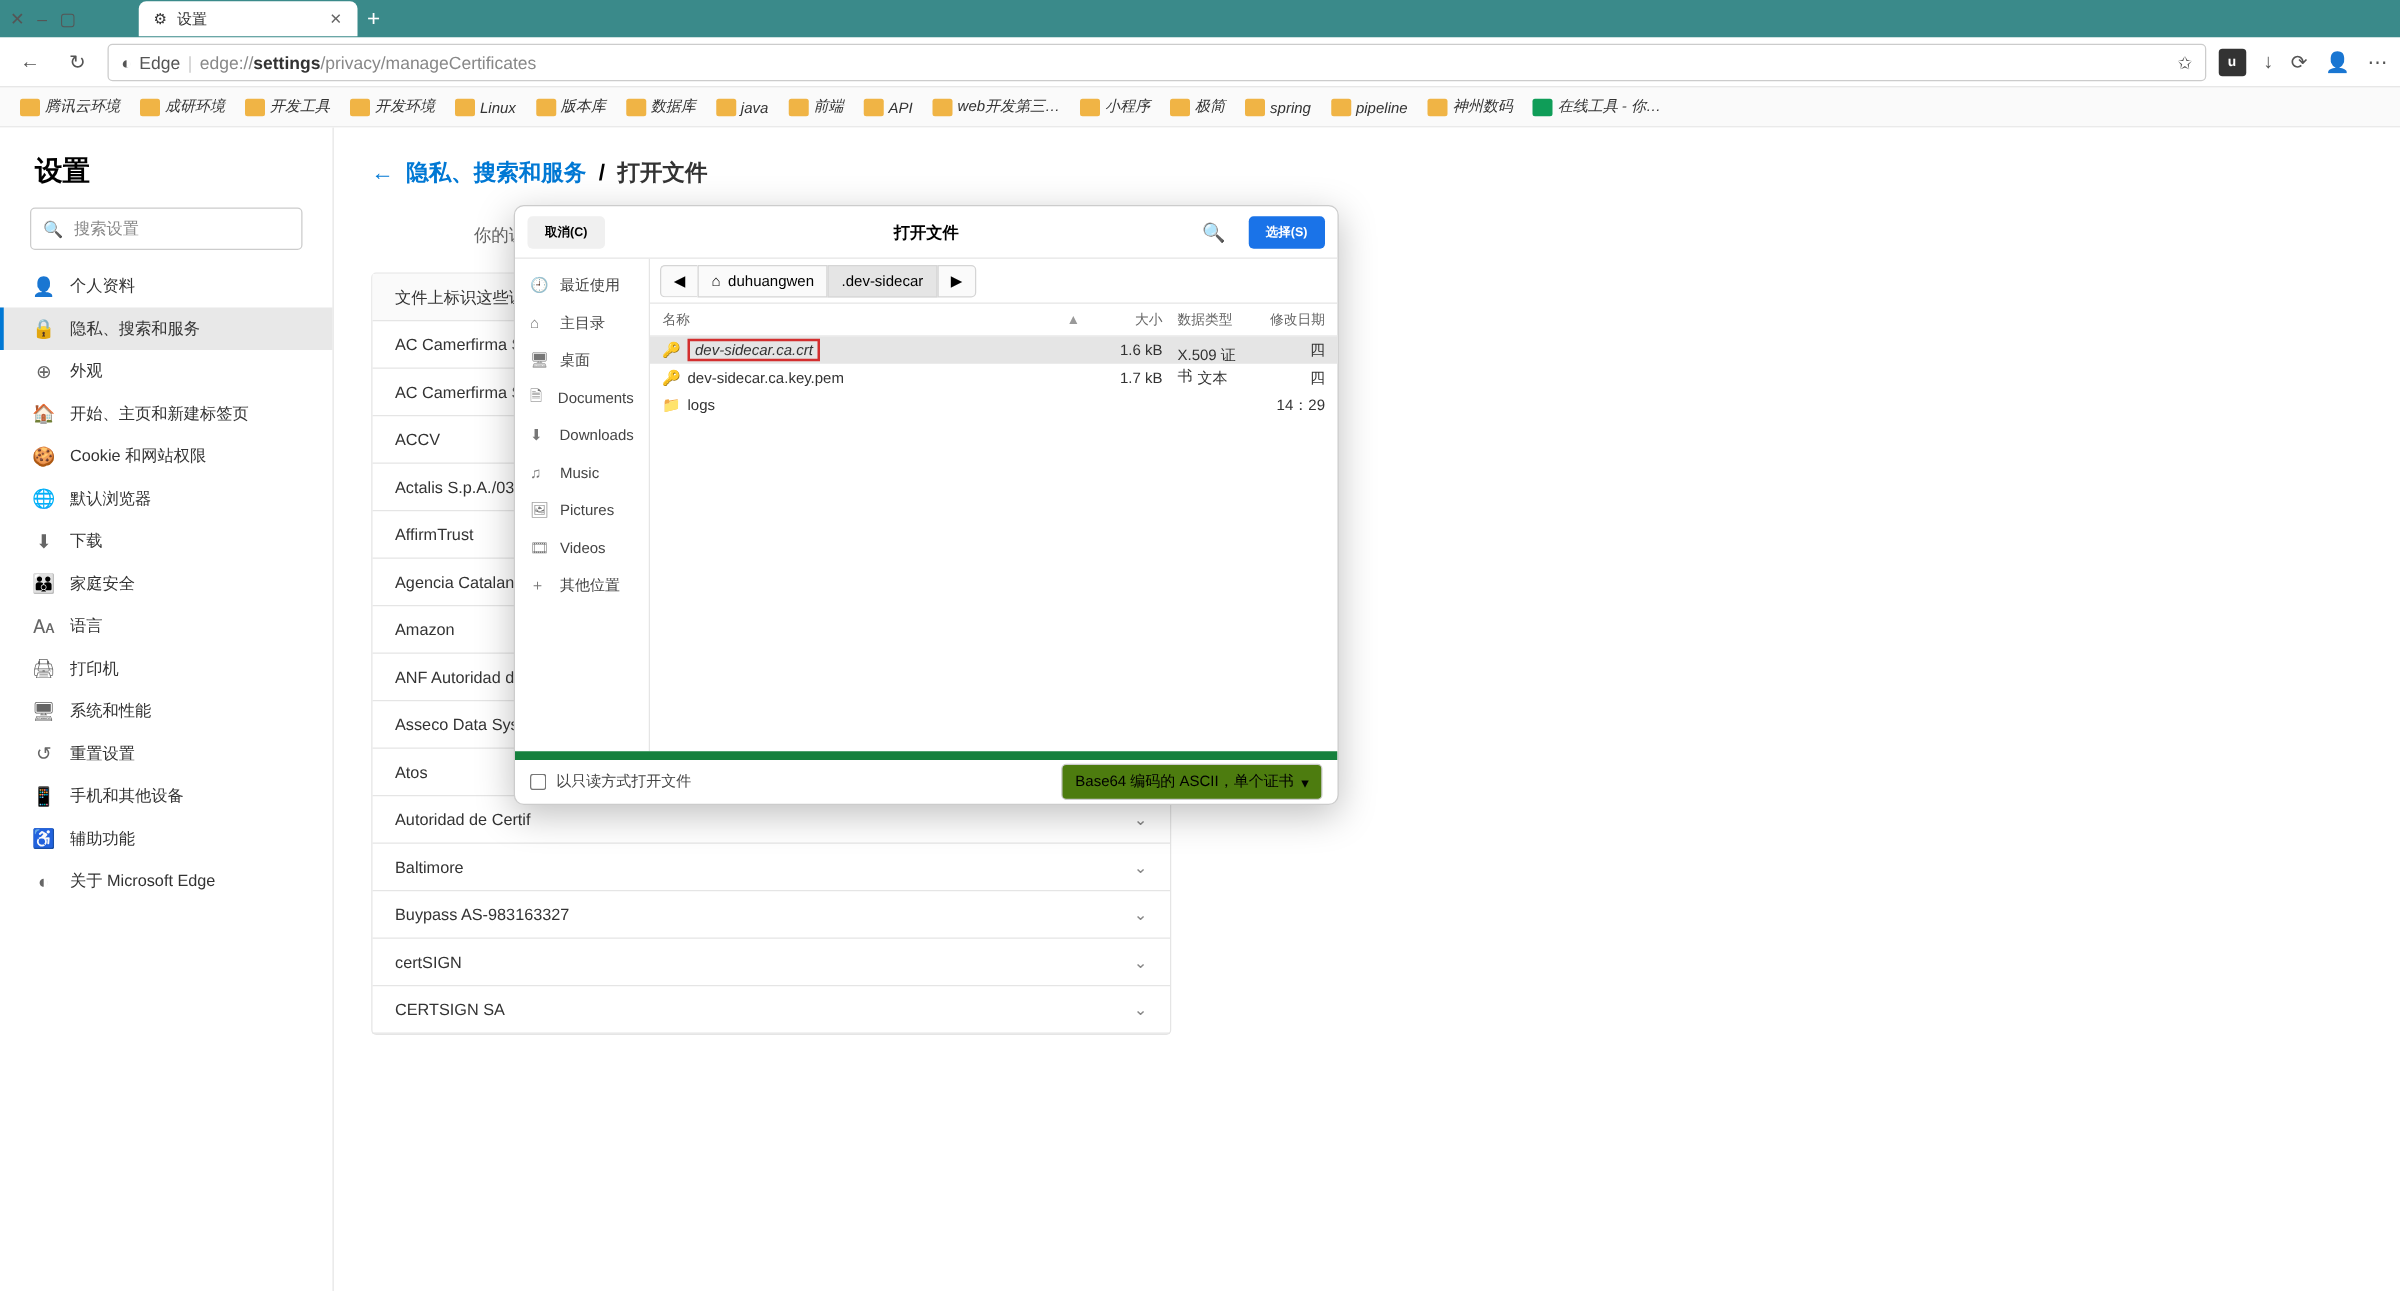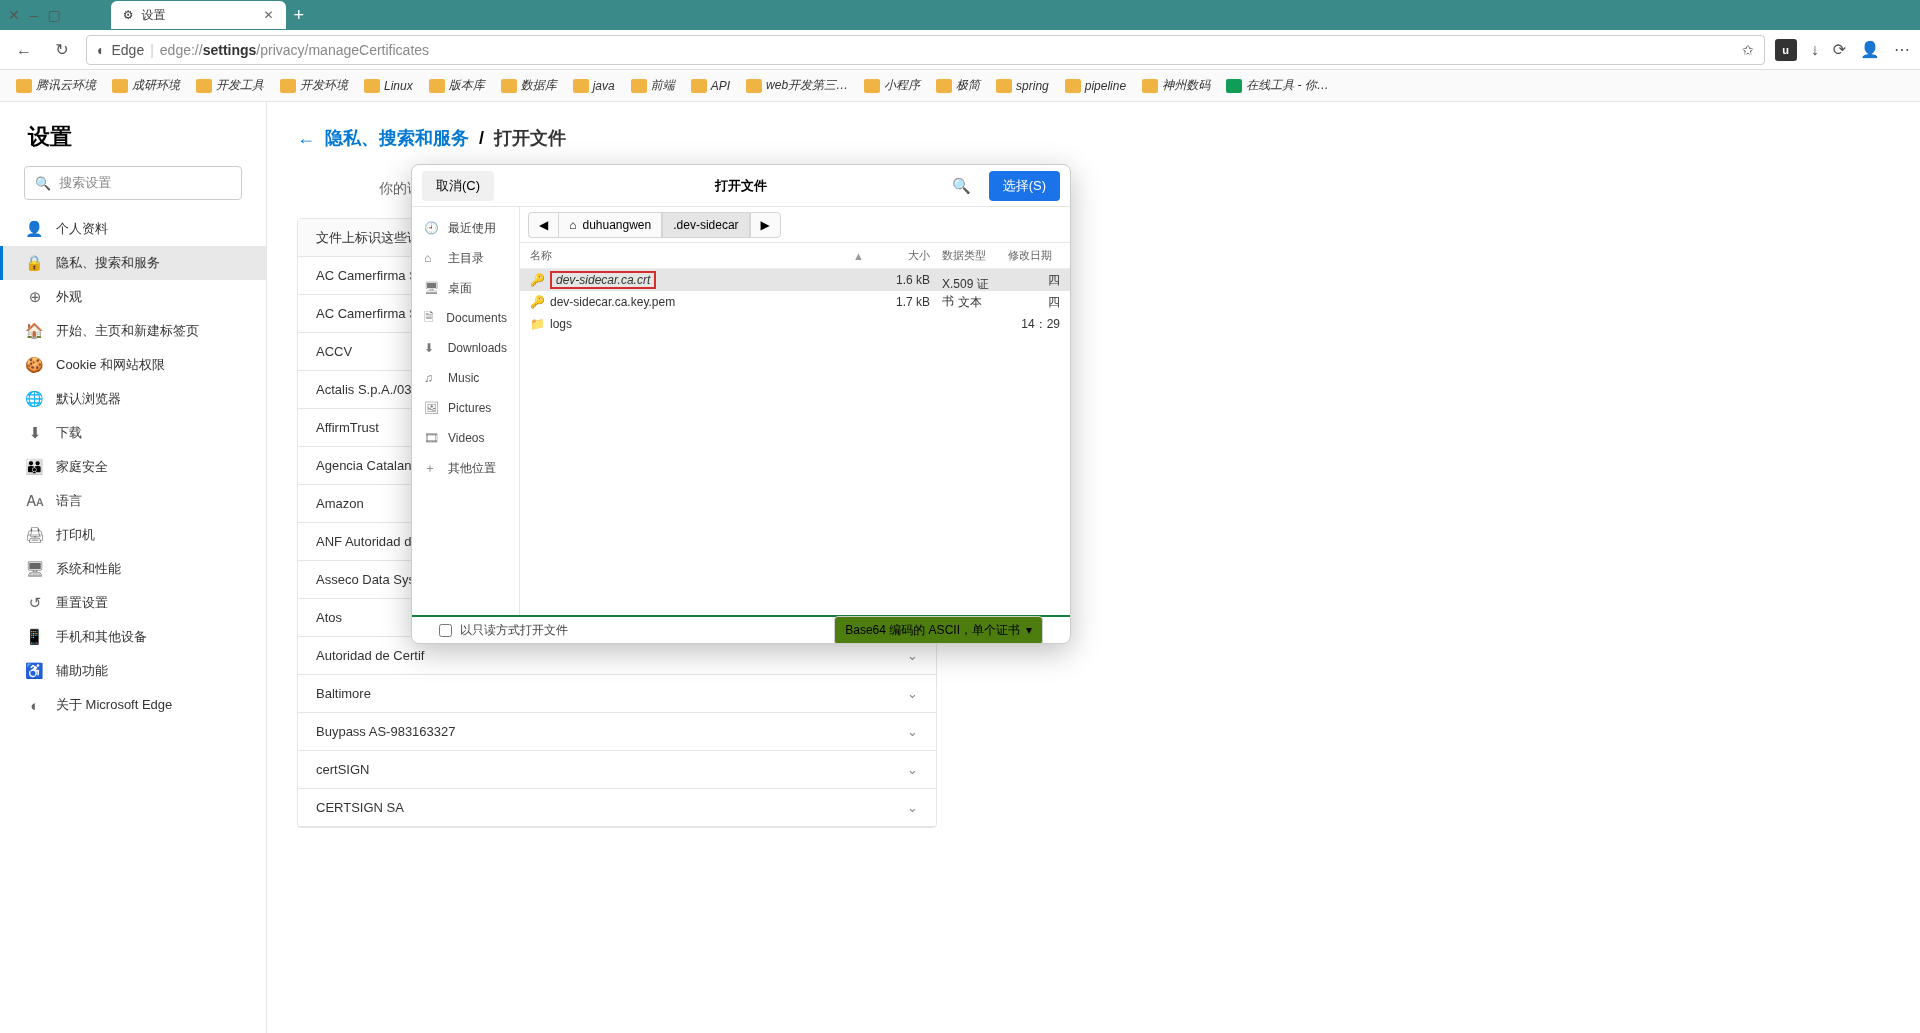--- a/index.html
+++ b/index.html
@@ -48,48 +48,48 @@
 .cert-tabs { display: flex; gap: 0; margin-left: 20px; }
 .cert-tab { width: 180px; text-align: center; padding: 10px 0; font-size: 14px; color: #666; cursor: pointer; }
 .cert-list { width: 640px; margin-top: 10px; border: 1px solid #e5e5e5; border-radius: 4px; background: #fff; }
 .cert-row { height: 38px; display: flex; align-items: center; justify-content: space-between; padding: 0 18px; border-bottom: 1px solid #e5e5e5; font-size: 13px; color: #333; }
 .cert-row:first-child { font-weight: 400; background: #fafafa; }
 .cert-row .chev { color: #888; }
 
 
 .dialog { position: absolute; left: 144px; top: 62px; width: 660px; height: 480px; background: #fff; border: 1px solid #ccc; border-radius: 8px; box-shadow: 0 8px 30px rgba(0,0,0,0.25); display: flex; flex-direction: column; overflow: hidden; }
 .dlg-header { height: 42px; display: flex; align-items: center; justify-content: space-between; padding: 0 10px; border-bottom: 1px solid #e5e5e5; }
-.dlg-btn { padding: 6px 14px; border-radius: 4px; font-size: 13px; cursor: pointer; background: #f0f0f0; }
+.dlg-btn { padding: 6px 14px; border-radius: 4px; font-size: 10px; cursor: pointer; background: #f0f0f0; font-weight: bold; }
 .dlg-btn.primary { background: #1a73e8; color: #fff; }
 .dlg-title { font-size: 13px; font-weight: 600; position: absolute; left: 50%; transform: translateX(-50%); }
 .dlg-search { font-size: 15px; color: #666; margin-right: 10px;}
 .dlg-body { flex: 1; display: flex; }
 .dlg-sidebar { width: 108px; border-right: 1px solid #e5e5e5; padding: 6px 0; }
 .dlg-side-item { display: flex; align-items: center; gap: 10px; height: 30px; padding: 0 12px; font-size: 12px; color: #444; cursor: pointer; }
 .dlg-side-item .ic { width: 14px; color: #777; }
 .dlg-main { flex: 1; display: flex; flex-direction: column; }
 .dlg-path { height: 36px; display: flex; align-items: center; padding: 0 8px; gap: 0; border-bottom: 1px solid #e5e5e5; }
 .path-seg { display: flex; align-items: center; gap: 6px; height: 26px; padding: 0 10px; border: 1px solid #d5d5d5; font-size: 12px; background: #fafafa; cursor: pointer; }
 .path-seg:first-child { border-radius: 4px 0 0 4px; border-right: none;}
 .path-seg.active { background: #e5e5e5; }
 .path-seg:last-child { border-radius: 0 4px 4px 0; }
 .dlg-cols { height: 26px; display: flex; align-items: center; padding: 0 10px; font-size: 11px; color: #666; border-bottom: 1px solid #eee; }
 .col-name { flex: 1; }
 .col-size { width: 60px; text-align: right; }
 .col-type { width: 70px; padding-left: 12px; }
-.col-date { width: 60px; text-align: center; }
+.col-date { width: 60px; text-align: right; }
 .file-row { height: 22px; display: flex; align-items: center; padding: 0 10px; font-size: 12px; color: #333; }
 .file-row.selected { background: #e5e5e5; }
 .file-ic { width: 14px; margin-right: 6px; }
 .file-ic.cert { color: #d32f2f; }
 .file-ic.folder { color: #999; }
 .file-name { flex: 1; }
 .file-name.boxed { border: 2px solid #d32f2f; padding: 0 4px; display: inline-block; font-style: italic; }
 .annotation { color: #d32f2f; font-size: 14px; text-align: center; margin-top: 70px; }
-.dlg-footer { height: 28px; border-top: 2px solid #15803d; display: flex; align-items: center; justify-content: space-between; padding: 0 27px; }
+.dlg-footer { height: 42px; border-top: 7px solid #15803d; display: flex; align-items: center; justify-content: space-between; padding: 0 12px; }
 .chk-row { display: flex; align-items: center; gap: 8px; font-size: 12px; color: #444; }
 .filter-box { border: 1px solid #ccc; border-radius: 4px; padding: 5px 10px; font-size: 12px; display: flex; align-items: center; gap: 6px; background: #4d7c0f; cursor: pointer; }
 </style>
 </head>
 <body>
 
 <div class="titlebar">
   <div class="window-controls">
     <span>✕</span>
     <span>–</span>

